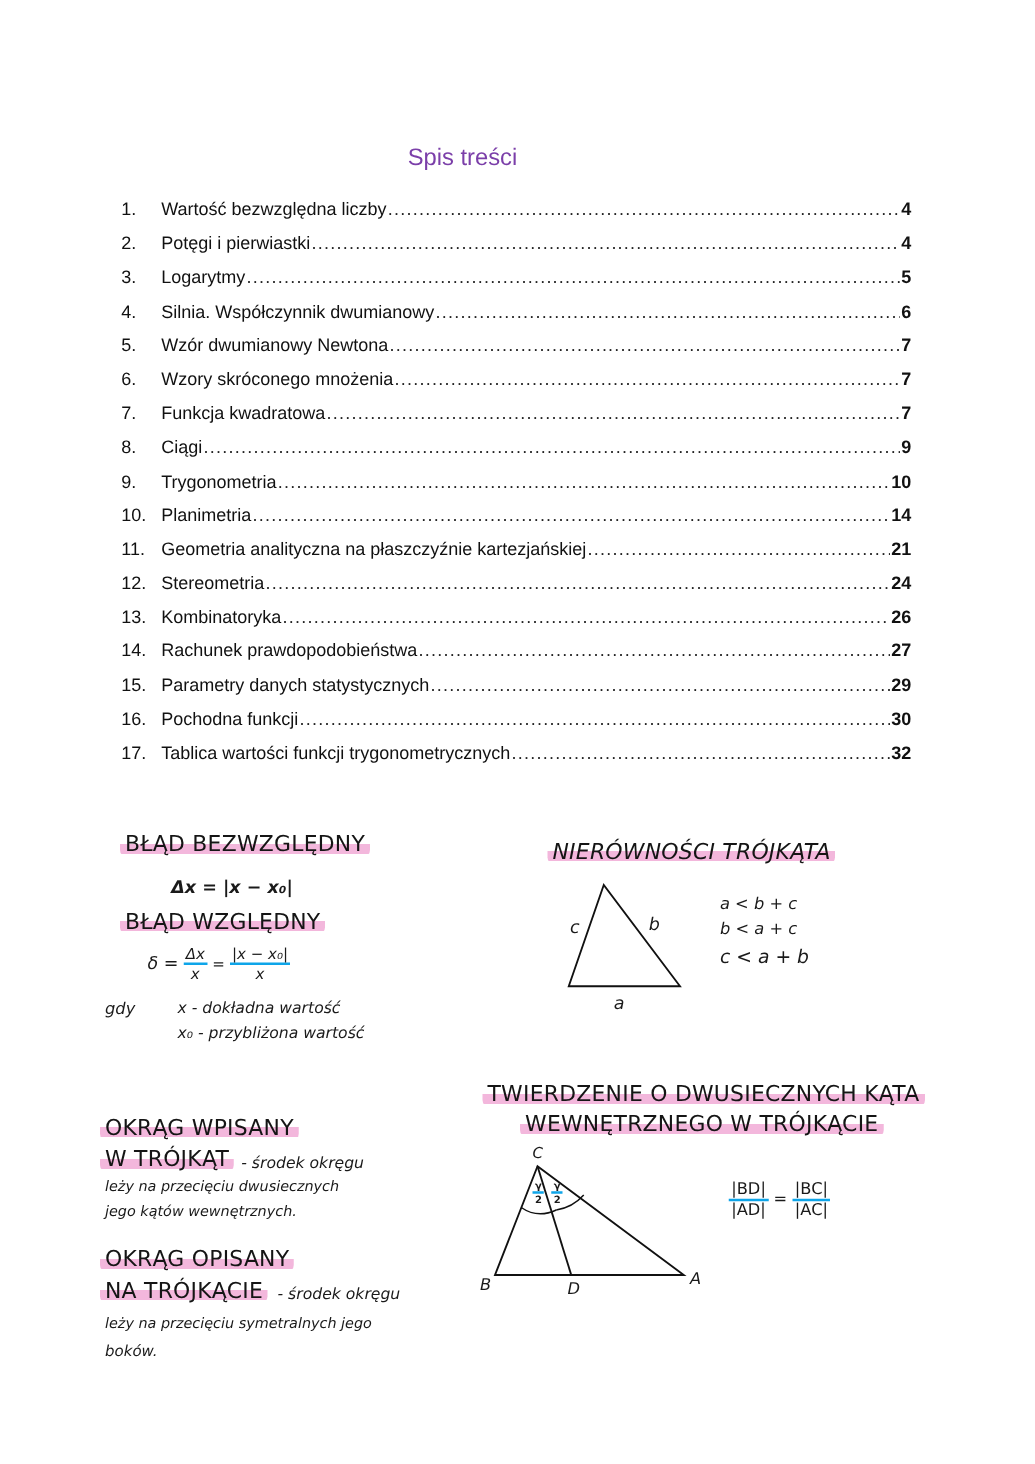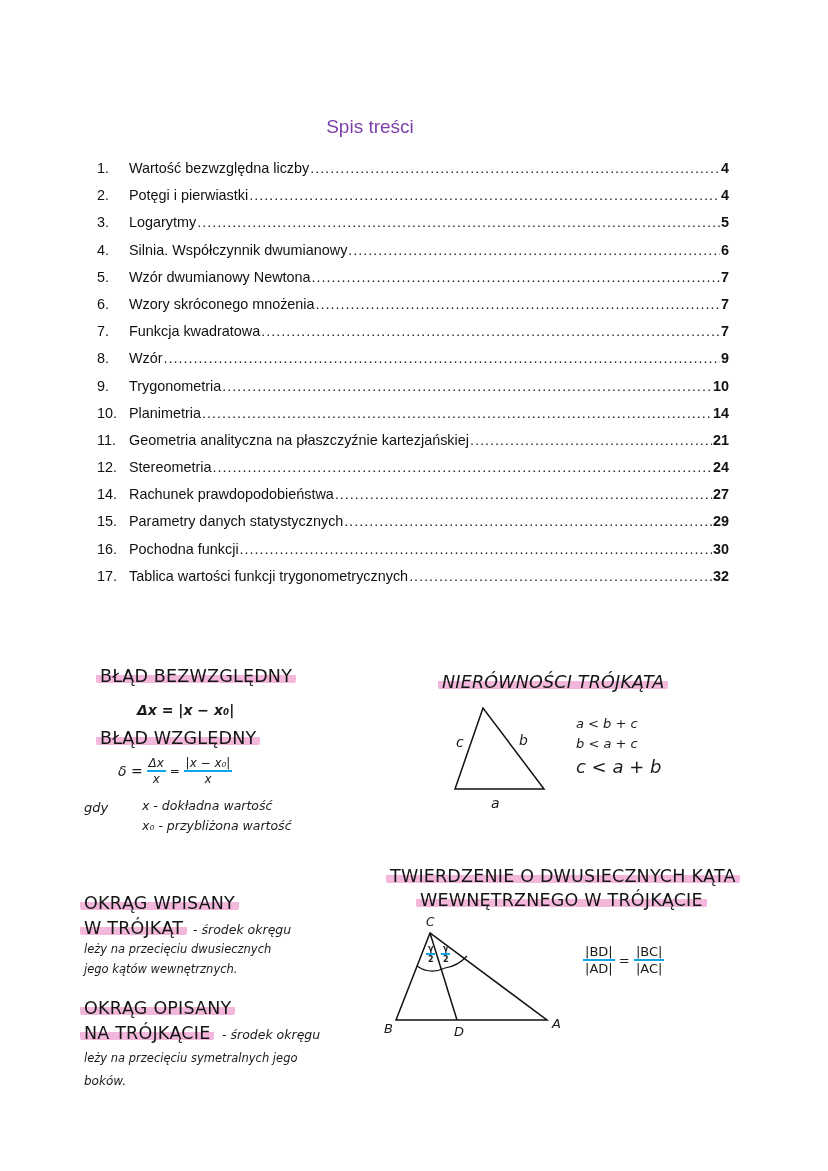--- a/index.html
+++ b/index.html
@@ -63,21 +63,21 @@
       <span class="toc-page">7</span>
     </div>
     <div class="toc-row">
       <span class="toc-num">7.</span>
       <span class="toc-label">Funkcja kwadratowa</span>
       <span class="toc-dots"></span>
       <span class="toc-page">7</span>
     </div>
     <div class="toc-row">
       <span class="toc-num">8.</span>
-      <span class="toc-label">Wzór</span>
+      <span class="toc-label">Ciągi</span>
       <span class="toc-dots"></span>
       <span class="toc-page">9</span>
     </div>
     <div class="toc-row">
       <span class="toc-num">9.</span>
       <span class="toc-label">Trygonometria</span>
       <span class="toc-dots"></span>
       <span class="toc-page">10</span>
     </div>
     <div class="toc-row">
@@ -90,20 +90,26 @@
       <span class="toc-num">11.</span>
       <span class="toc-label">Geometria analityczna na płaszczyźnie kartezjańskiej</span>
       <span class="toc-dots"></span>
       <span class="toc-page">21</span>
     </div>
     <div class="toc-row">
       <span class="toc-num">12.</span>
       <span class="toc-label">Stereometria</span>
       <span class="toc-dots"></span>
       <span class="toc-page">24</span>
+    </div>
+    <div class="toc-row">
+      <span class="toc-num">13.</span>
+      <span class="toc-label">Kombinatoryka</span>
+      <span class="toc-dots"></span>
+      <span class="toc-page">26</span>
     </div>
     <div class="toc-row">
       <span class="toc-num">14.</span>
       <span class="toc-label">Rachunek prawdopodobieństwa</span>
       <span class="toc-dots"></span>
       <span class="toc-page">27</span>
     </div>
     <div class="toc-row">
       <span class="toc-num">15.</span>
       <span class="toc-label">Parametry danych statystycznych</span>
@@ -140,21 +146,21 @@
 
 <div class="hl" style="left:438px; top:672px;font-style:italic;"><span class="mark">NIERÓWNOŚCI TRÓJKĄTA</span></div>
 <svg style="left:450px; top:705px;" width="100" height="90">
   <polygon points="33,3 5,84 94,84" fill="none" stroke="#111" stroke-width="1.5"></polygon>
 </svg>
 <div class="hand" style="left:456px; top:734px; font-size:14px;">c</div>
 <div class="hand" style="left:519px; top:732px; font-size:14px;">b</div>
 <div class="hand" style="left:491px; top:795px; font-size:14px;">a</div>
 <div class="hand" style="left:576px; top:716px; font-size:13px;">a &lt; b + c</div>
 <div class="hand" style="left:576px; top:736px; font-size:13px;">b &lt; a + c</div>
-<div class="hand" style="left:576px; top:756px; font-size:18px;">c &lt; a + b</div>
+<div class="hand" style="left:576px; top:756px; font-size:15px;">c &lt; a + b</div>
 
 <div class="hl" style="left:386px; top:866px;"><span class="mark">TWIERDZENIE O DWUSIECZNYCH KĄTA</span></div>
 <div class="hl" style="left:416px; top:890px;"><span class="mark">WEWNĘTRZNEGO W TRÓJKĄCIE</span></div>
 <svg style="left:390px; top:920px;" width="170" height="110">
   <polygon points="40,13 6,100 157,100" fill="none" stroke="#111" stroke-width="1.5"></polygon>
   <line x1="40" y1="13" x2="67" y2="100" stroke="#111" stroke-width="1.5"></line>
   <path d="M 27,46 Q 40,55 55,48" fill="none" stroke="#111" stroke-width="1.2"></path>
   <path d="M 55,48 Q 68,46 77,36" fill="none" stroke="#111" stroke-width="1.2"></path>
 </svg>
 <div class="hand" style="left:426px; top:915px; font-size:12px;">C</div>

